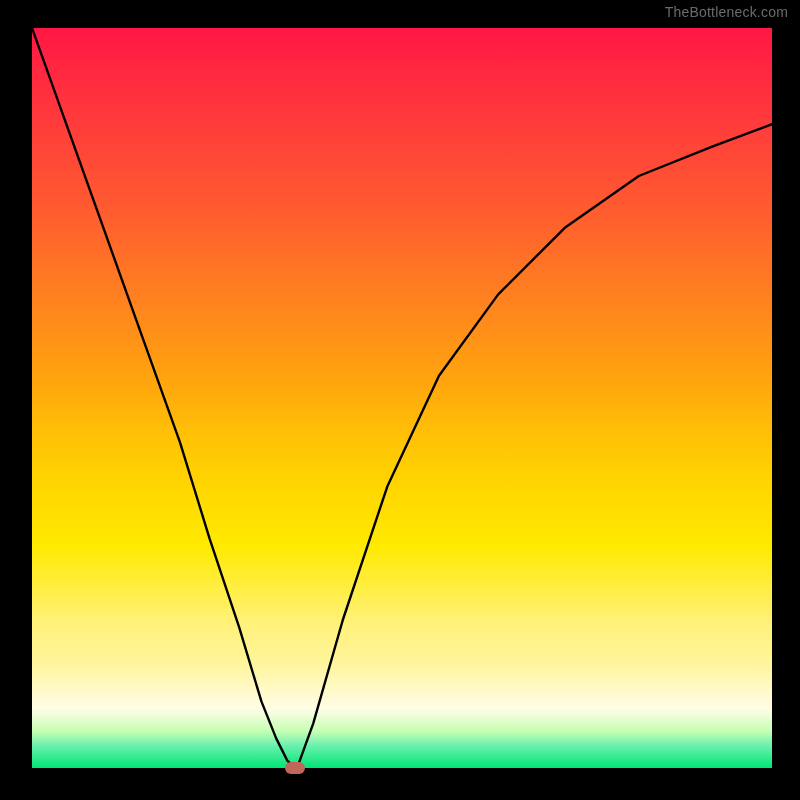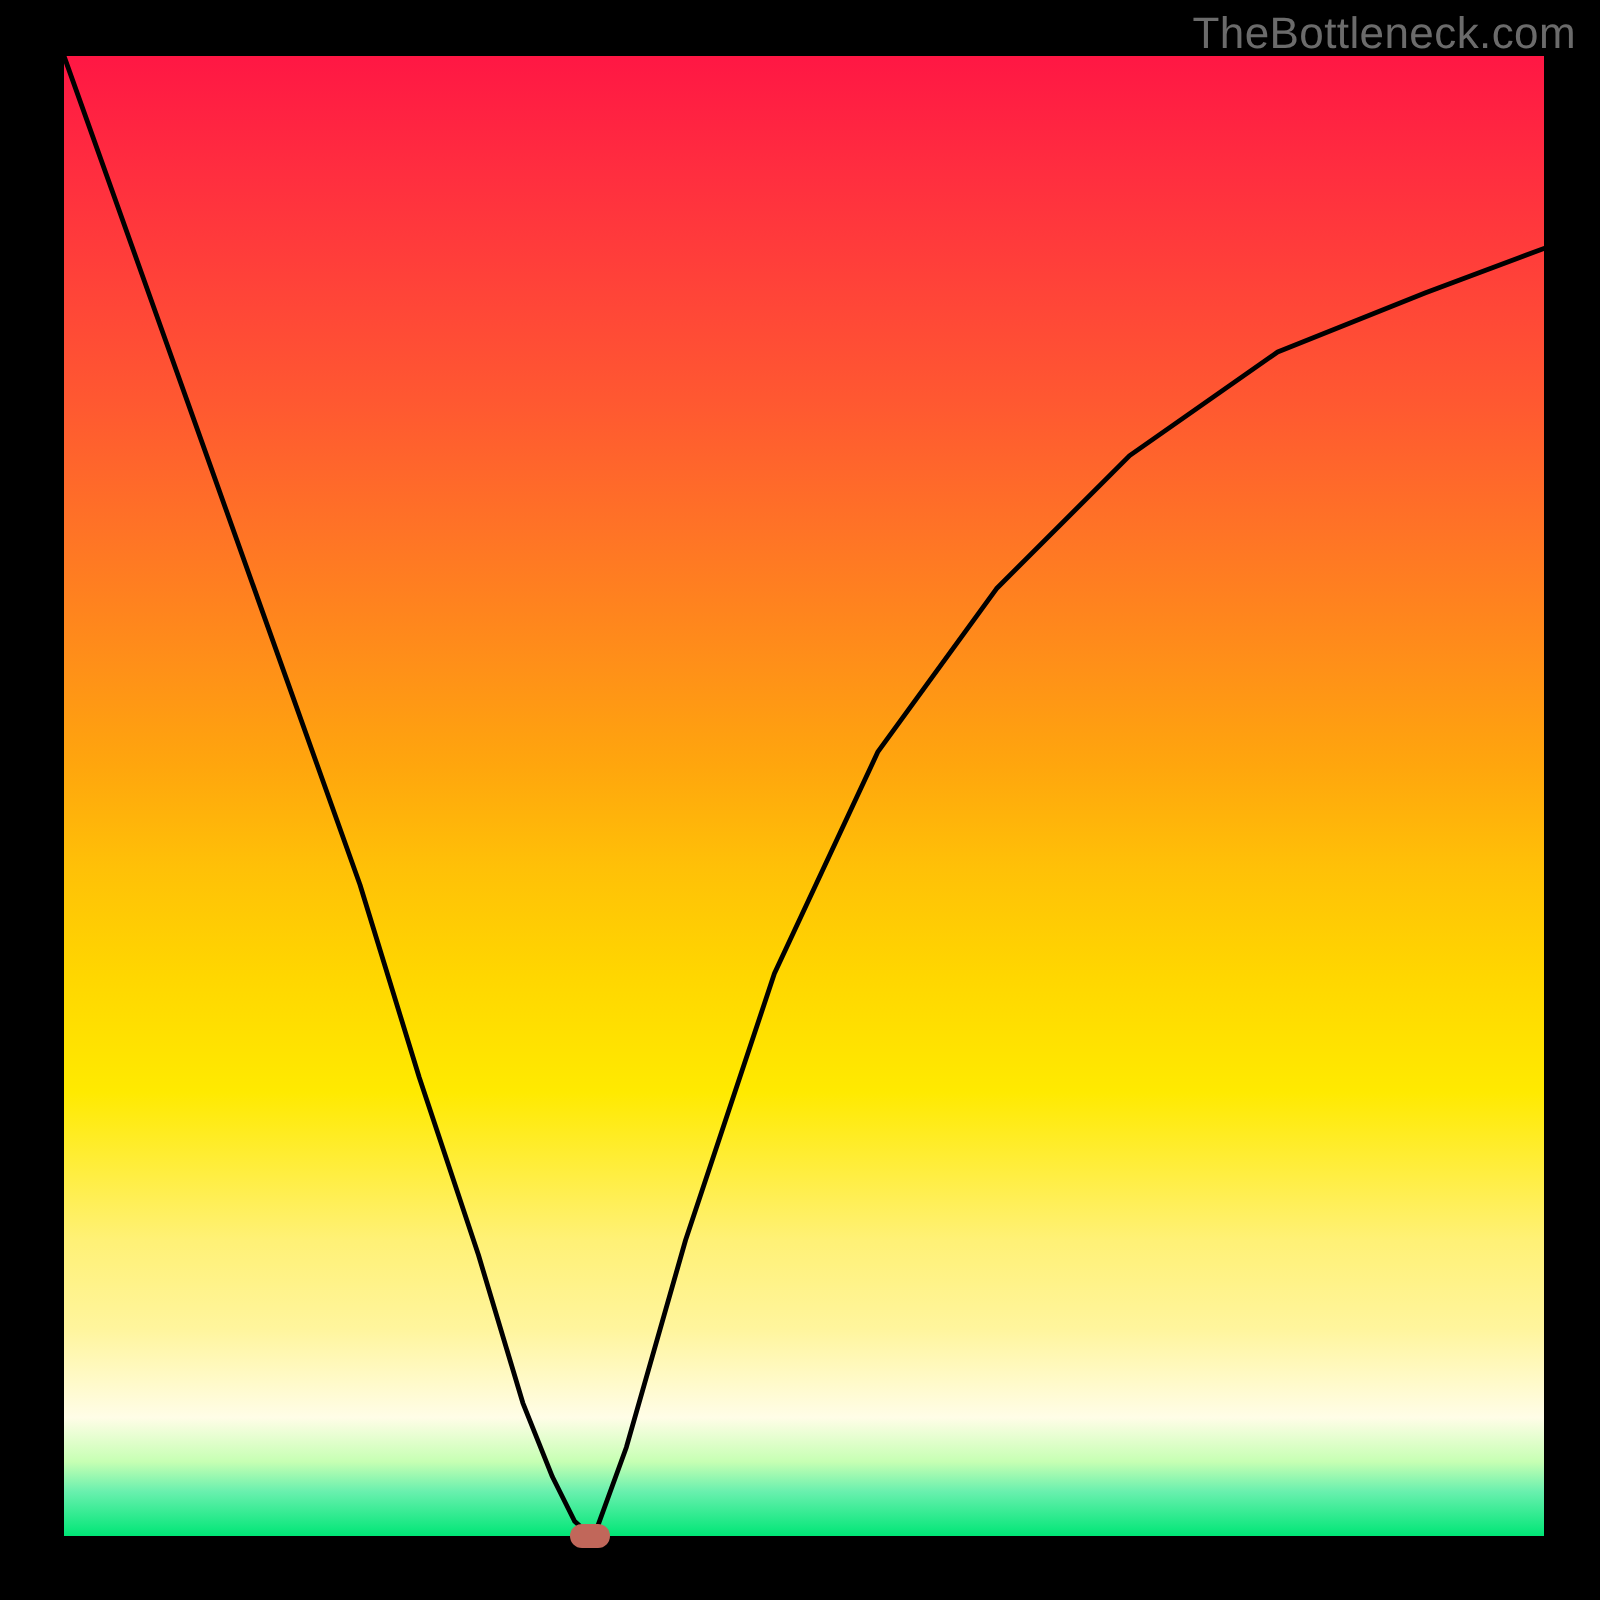--- a/index.html
+++ b/index.html
@@ -8,21 +8,21 @@
     height: 800px;
     background: #000;
     position: relative;
     font-family: Arial, Helvetica, sans-serif;
   }
   .watermark {
     position: absolute;
     top: 4px;
     right: 12px;
     color: #6b6b6b;
-    font-size: 22px;
+    font-size: 14px;
     font-weight: 400;
     z-index: 10;
     letter-spacing: 0.2px;
   }
   .plot-area {
     position: absolute;
     left: 32px;
     top: 28px;
     width: 740px;
     height: 740px;

